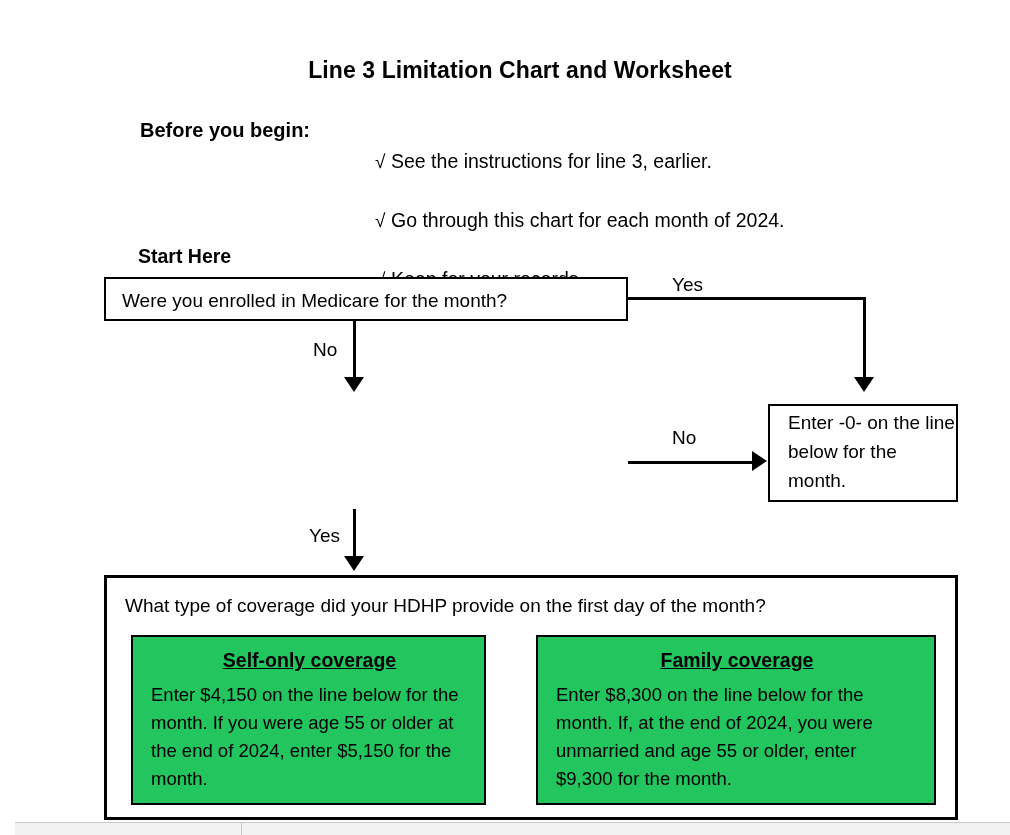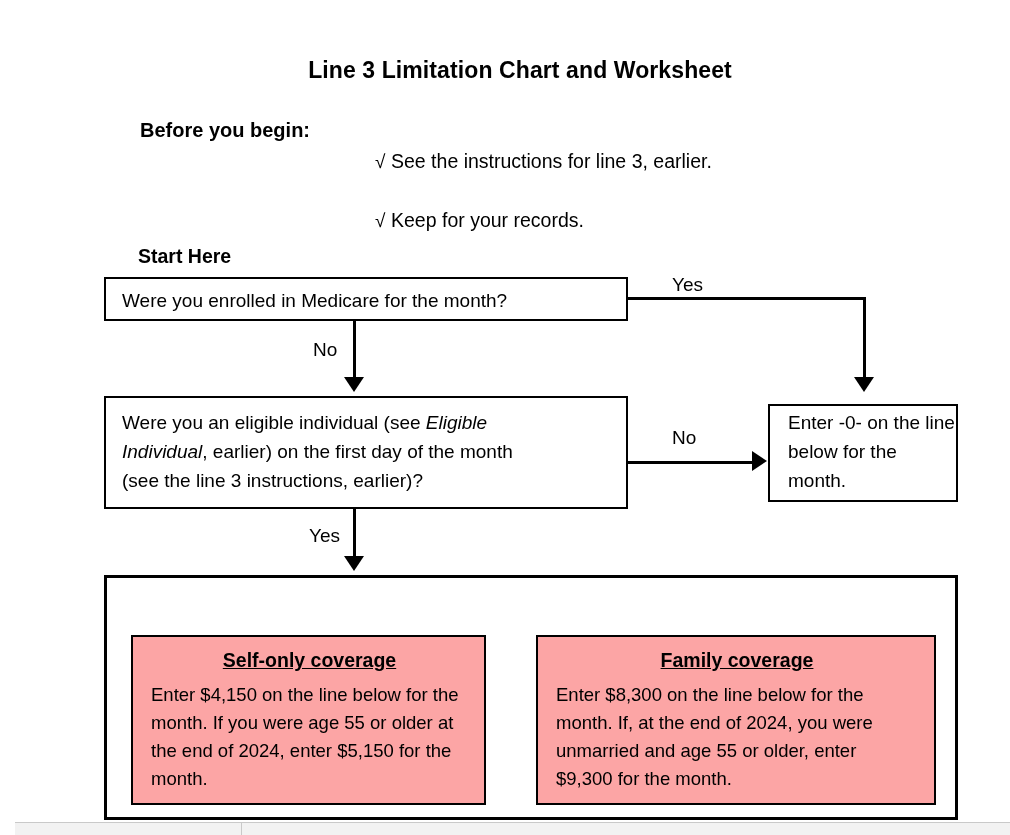--- a/index.html
+++ b/index.html
@@ -115,21 +115,21 @@
     position: absolute;
     left: 18px;
     top: 17px;
     font-size: 19px;
     white-space: nowrap;
   }
   .sub-box {
     position: absolute;
     box-sizing: border-box;
     border: 2.5px solid #000000;
-    background: #fca5a5;
+    background: #22c55e;
     top: 57px;
     height: 170px;
     padding: 12px 16px 0 18px;
   }
   #sub-self {
     left: 24px;
     width: 355px;
   }
   #sub-family {
     left: 429px;
@@ -210,56 +210,57 @@
 
   <div class="title">Line 3 Limitation Chart and Worksheet</div>
 
   <div class="before-label">Before you begin:</div>
 
   <div class="bullets">
     <div class="bullet-row">
       <span class="check">√</span><span>See the instructions for line 3, earlier.</span>
     </div>
     <div class="bullet-row">
+      <span class="check">√</span><span>Go through this chart for each month of 2024.</span>
+    </div>
+    <div class="bullet-row">
       <span class="check">√</span><span>Keep for your records.</span>
     </div>
   </div>
 
   <div class="start-here">Start Here</div>
 
   <div class="box" id="box-medicare">
     <div class="box-text">Were you enrolled in Medicare for the month?</div>
   </div>
 
   <div class="line hline" style="left:613px; top:297px; width:238px;"></div>
   <div class="line vline" style="left:848px; top:297px; height:80px;"></div>
   <div class="arrow-down" style="left:839px; top:377px;"></div>
   <div class="edge-label" style="left:654px; top:274px;">Yes</div>
 
   <div class="line vline" style="left:338px; top:321px; height:56px;"></div>
   <div class="arrow-down" style="left:329px; top:377px;"></div>
   <div class="edge-label" style="left:295px; top:339px;">No</div>
 
-  <div class="box" id="box-eligible">
-    <div class="box-text"><span>Were you an eligible individual (see </span><i>Eligible</i><br><i>Individual</i><span>, earlier) on the first day of the month</span><br><span>(see the line 3 instructions, earlier)?</span></div>
-  </div>
 
   <div class="line hline" style="left:613px; top:461px; width:124px;"></div>
   <div class="arrow-right" style="left:737px; top:451px;"></div>
   <div class="edge-label" style="left:654px; top:427px;">No</div>
 
   <div class="box" id="box-enter-zero">
     <div class="box-text">Enter -0- on the line below for the month.</div>
   </div>
 
   <div class="line vline" style="left:338px; top:509px; height:47px;"></div>
   <div class="arrow-down" style="left:329px; top:556px;"></div>
   <div class="edge-label" style="left:291px; top:525px;">Yes</div>
 
   <div class="box" id="box-coverage">
+    <div id="coverage-question">What type of coverage did your HDHP provide on the first day of the month?</div>
 
     <div class="sub-box" id="sub-self">
       <div class="sub-head">Self-only coverage</div>
       <div class="sub-body">Enter $4,150 on the line below for the month. If you were age 55 or older at the end of 2024, enter $5,150 for the month.</div>
     </div>
 
     <div class="sub-box" id="sub-family">
       <div class="sub-head">Family coverage</div>
       <div class="sub-body">Enter $8,300 on the line below for the month. If, at the end of 2024, you were unmarried and age 55 or older, enter $9,300 for the month.</div>
     </div>

